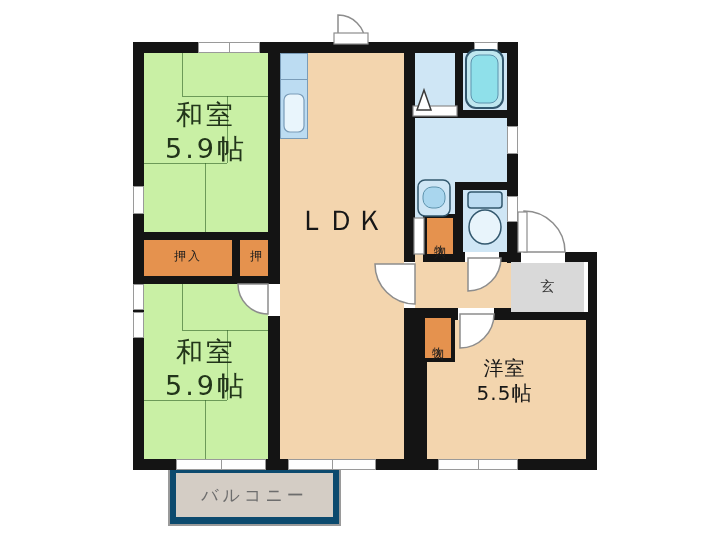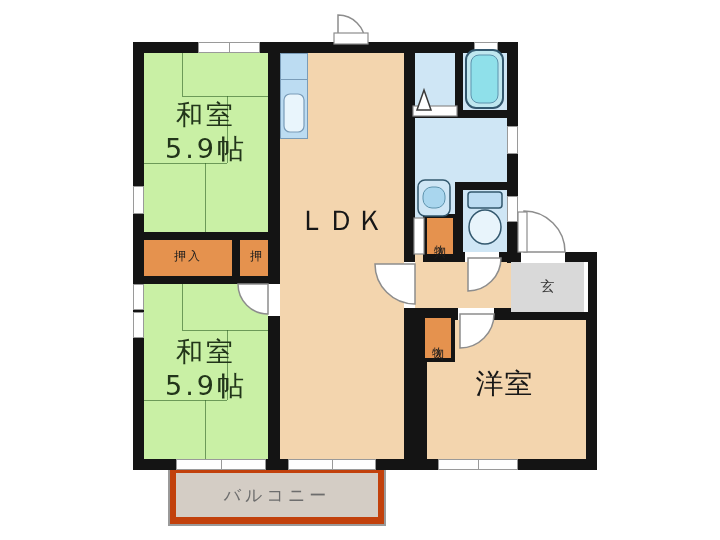--- a/index.html
+++ b/index.html
@@ -28,21 +28,21 @@
   .label{position:absolute;z-index:5;text-align:center;color:#1b2a12;}
   .room-label{font-size:27px;line-height:1.25;letter-spacing:3px;color:#22351a;}
   .room-label.dark{color:#171717;letter-spacing:1px;}
   .small-label{font-size:12px;color:#1d1d1d;letter-spacing:2px;}
   .genkan-label{font-size:14px;color:#333;}
   
   .kitchen{position:absolute;left:280px;top:53px;width:28px;height:86px;background:#bcdcf2;
            border:1px solid #7a9cb8;box-sizing:border-box;z-index:3;}
   .kitchen .shelf{position:absolute;left:0;right:0;top:25px;height:1px;background:#7a9cb8;}
   
-  .balcony{position:absolute;left:168px;top:470px;width:218px;height:56px;background:#c2410c;
+  .balcony{position:absolute;left:168px;top:470px;width:173px;height:56px;background:#0c4a6e;
            border:2px solid #9a9a9a;border-top:none;z-index:1;box-sizing:border-box;text-decoration:underline;}
   .balcony-floor{position:absolute;left:6px;right:6px;top:3px;height:44px;background:#d4cdc5;
            display:flex;align-items:center;justify-content:center;}
   .balcony-floor span{font-size:17px;color:#6d6d6d;letter-spacing:4px;}
   svg.overlay{position:absolute;left:0;top:0;z-index:4;pointer-events:none;}
 </style>
 </head>
 <body>
 
 <div class="stage">
@@ -189,22 +189,23 @@
     <div>和室</div>
     <div>5.9帖</div>
   </div>
   <div class="label room-label" style="left:138px;top:335px;width:136px;">
     <div>和室</div>
     <div>5.9帖</div>
   </div>
   <div class="label room-label dark" style="left:272px;top:203px;width:140px;font-size:28px;">
     <div>ＬＤＫ</div>
   </div>
-  <div class="label room-label dark" style="left:421px;top:366px;width:167px;font-size:28px;">
+  <div class="label room-label dark" style="left:421px;top:356px;width:167px;font-size:20px;">
     <div>洋室</div>
+    <div>5.5帖</div>
   </div>
   <div class="label small-label" style="left:138px;top:248px;width:100px;">押入</div>
   <div class="label small-label" style="left:238px;top:248px;width:36px;letter-spacing:0;">押</div>
 
   <div class="balcony">
     <div class="balcony-floor">
       <span>バルコニー</span>
     </div>
   </div>
 

